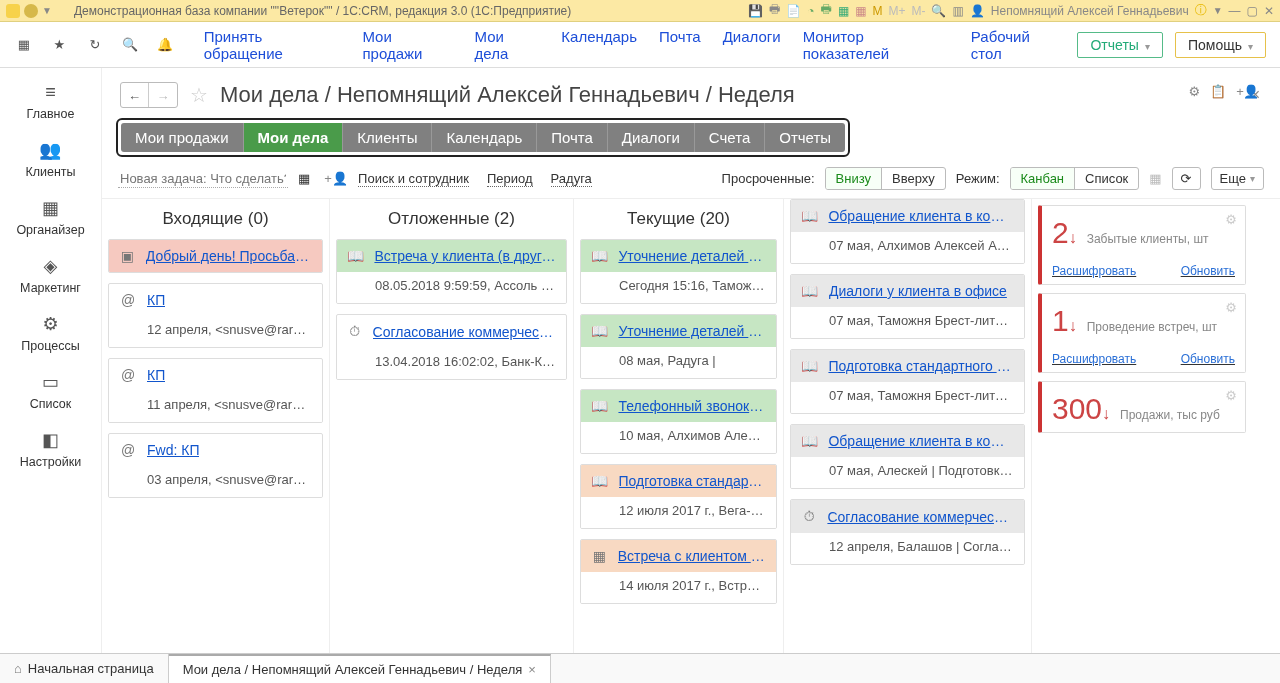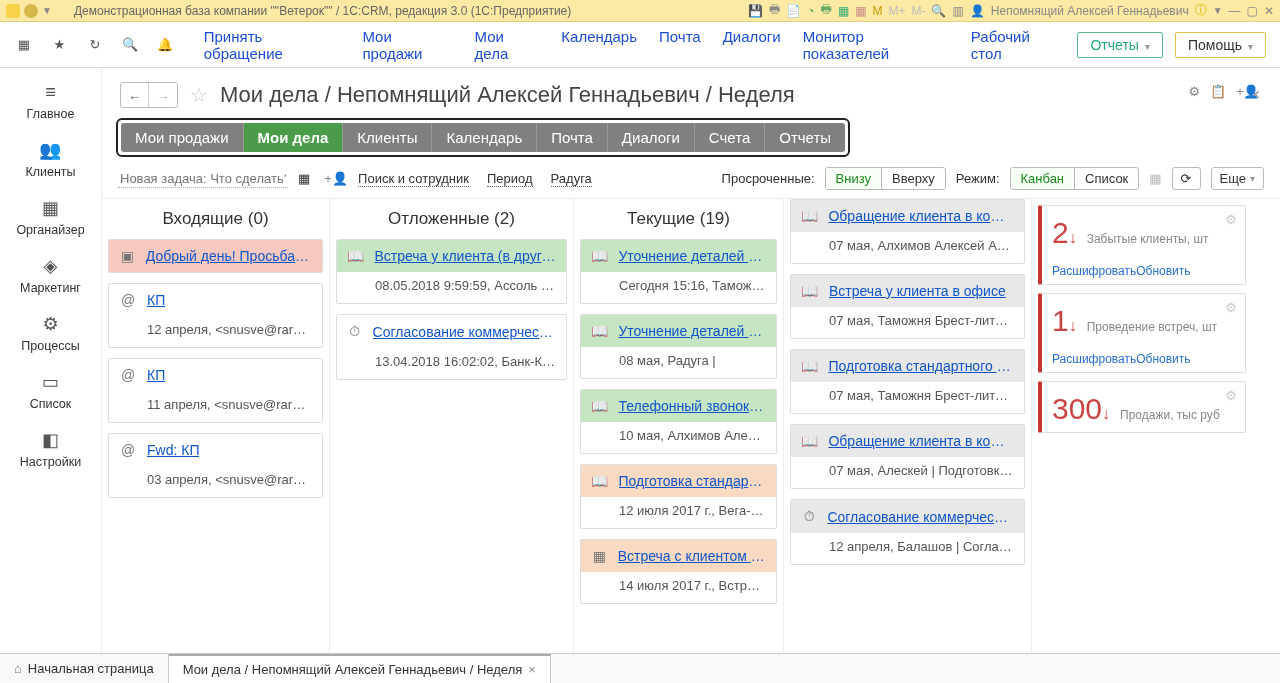--- a/index.html
+++ b/index.html
@@ -60,21 +60,21 @@
   .hdr-peach { background:#f8d9c2; }
   .hdr-grey  { background:#e8e8e8; }
   .c-ico { width:18px; text-align:center; color:#777; }
   .kpis { width:218px; padding:6px 4px 0 6px; display:flex; flex-direction:column; gap:8px; overflow:hidden; }
   .kpi { border:1px solid #ddd; border-left:4px solid #c33; border-radius:2px; background:#fff; padding:10px 10px 6px 10px; position:relative; }
   .kpi .gear { position:absolute; right:8px; top:6px; color:#ccc; font-size:13px; }
   .kpi-row { display:flex; align-items:baseline; gap:10px; }
   .kpi-num { font-size:30px; color:#c44; }
   .kpi-num .arr { font-size:16px; }
   .kpi-lbl { font-size:12px; color:#888;text-align:center; }
-  .kpi-links { display:flex; margin-top:14px; font-size:12px; }
+  .kpi-links { display:flex; justify-content:space-between; margin-top:14px; font-size:12px;text-decoration:underline; }
   .kpi-links span { color:#2a6fd6; cursor:pointer; }
   .footer-tabs { height:30px; border-top:1px solid #ccc; background:#f9f9f9; display:flex; align-items:stretch; }
   .footer-tabs .ftab { display:flex; align-items:center; padding:0 14px; border-right:1px solid #ccc; font-size:13px; color:#333; gap:6px; }
   .footer-tabs .ftab.active { background:#fff; border-top:2px solid #aaa; }
   .footer-tabs .ftab .x { color:#888; cursor:pointer; }
   .home-ico { color:#777; }
 </style>
 </head>
 <body>
 
@@ -245,21 +245,21 @@
           <div class="card">
               <div class="c-top">
                 <span class="c-ico">⏱</span>
                 <a>Согласование коммерческого пр</a>
               </div>
               <div class="c-bot">13.04.2018 16:02:02, Банк-Креди</div>
             </div>
         </div>
       </div>
       <div class="col" style="width:210px">
-        <div class="col-head">Текущие (19)</div>
+        <div class="col-head">Текущие (20)</div>
         <div class="cards">
           <div class="card">
               <div class="c-top hdr-green">
                 <span class="c-ico">📖</span>
                 <a>Уточнение деталей у кли</a>
               </div>
               <div class="c-bot">Сегодня 15:16, Таможня Бр</div>
             </div>
           <div class="card">
               <div class="c-top hdr-green">
@@ -296,21 +296,21 @@
           <div class="card">
               <div class="c-top hdr-grey">
                 <span class="c-ico">📖</span>
                 <a>Обращение клиента в компани</a>
               </div>
               <div class="c-bot">07 мая, Алхимов Алексей Андрее</div>
             </div>
           <div class="card">
               <div class="c-top hdr-grey">
                 <span class="c-ico">📖</span>
-                <a>Встреча у клиента в офисе</a>
+                <a>Диалоги у клиента в офисе</a>
               </div>
               <div class="c-bot">07 мая, Таможня Брест-литовск | П</div>
             </div>
           <div class="card">
               <div class="c-top hdr-grey">
                 <span class="c-ico">📖</span>
                 <a>Подготовка стандартного пред</a>
               </div>
               <div class="c-bot">07 мая, Таможня Брест-литовск | П</div>
             </div>

